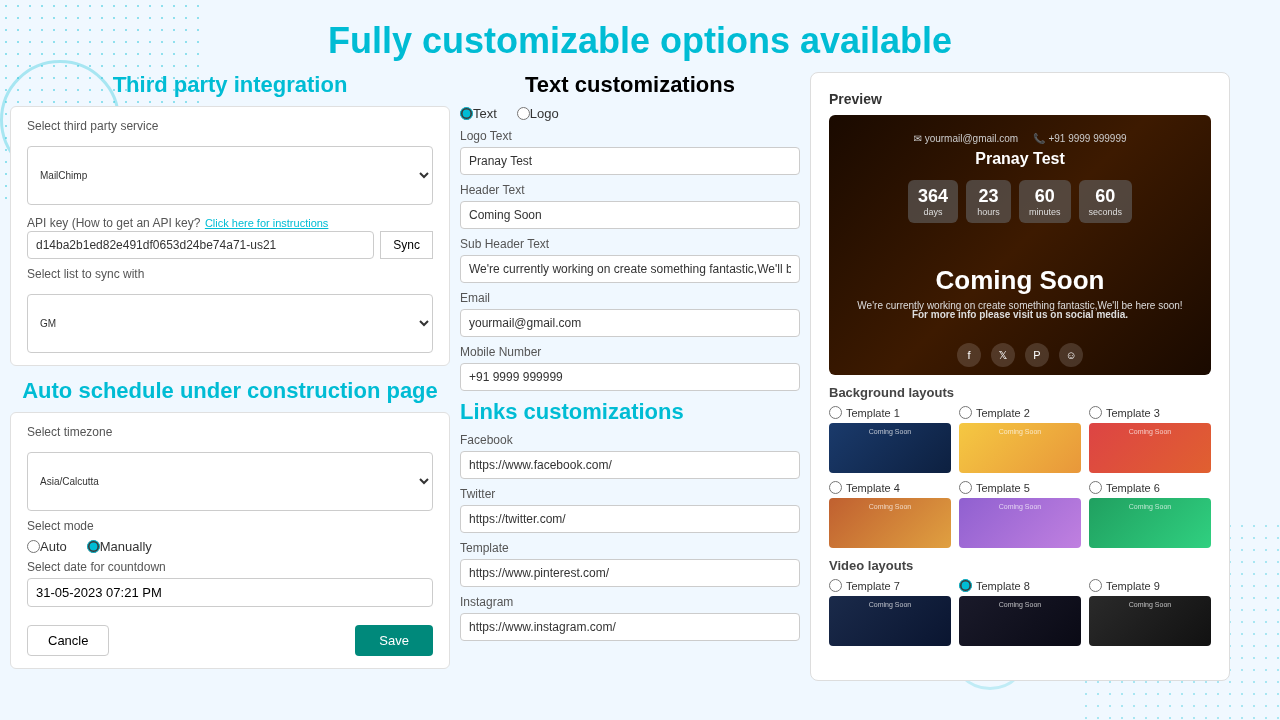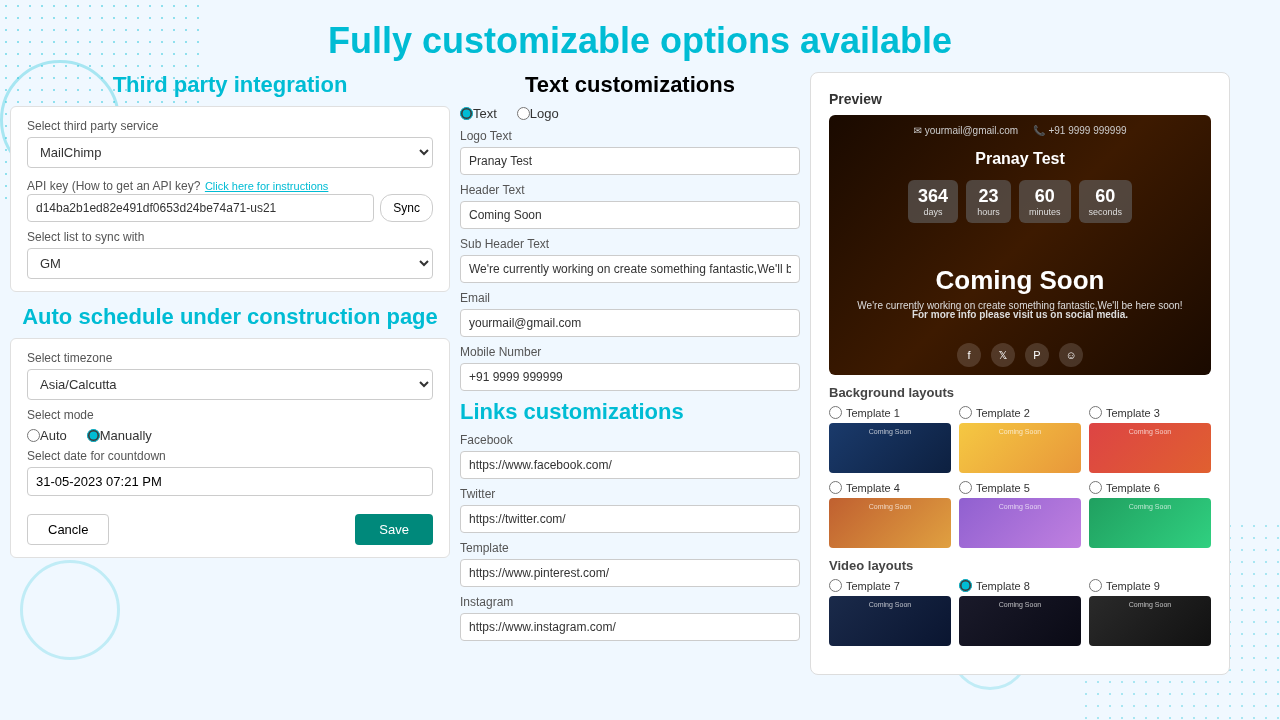--- a/index.html
+++ b/index.html
@@ -99,27 +99,28 @@
     }
 
     .field-label {
       font-size: 12px;
       color: #555;
       margin-bottom: 4px;
     }
 
     .select-field {
       width: 100%;
-      padding: 6px 8px;
+      padding: 22px 8px;
       border: 1px solid #ccc;
       border-radius: 4px;
-      font-size: 13px;
+      font-size: 10px;
       color: #333;
       background: #fff;
       appearance: auto;
+      margin-top: 9px;
     }
 
     .api-key-row {
       display: flex;
       gap: 6px;
       margin-bottom: 8px;
     }
 
     .api-key-link {
       font-size: 11px;
@@ -134,21 +135,21 @@
       border: 1px solid #ccc;
       border-radius: 4px;
       font-size: 12px;
       color: #333;
     }
 
     .sync-btn {
       padding: 6px 12px;
       background: #fff;
       border: 1px solid #ccc;
-      border-radius: 12px;
+      border-radius: 0;
       font-size: 12px;
       cursor: pointer;
       white-space: nowrap;
     }
 
     
     .radio-group {
       display: flex;
       gap: 20px;
       align-items: center;
@@ -260,21 +261,21 @@
       position: relative;
       display: flex;
       flex-direction: column;
       align-items: center;
       justify-content: center;
       margin-bottom: 10px;
     }
 
     .preview-header-info {
       position: absolute;
-      top: 10px;
+      top: 18px;
       display: flex;
       gap: 15px;
       font-size: 10px;
       color: #ccc;
     }
 
     .preview-name {
       font-size: 16px;
       color: #fff;
       font-weight: 600;

